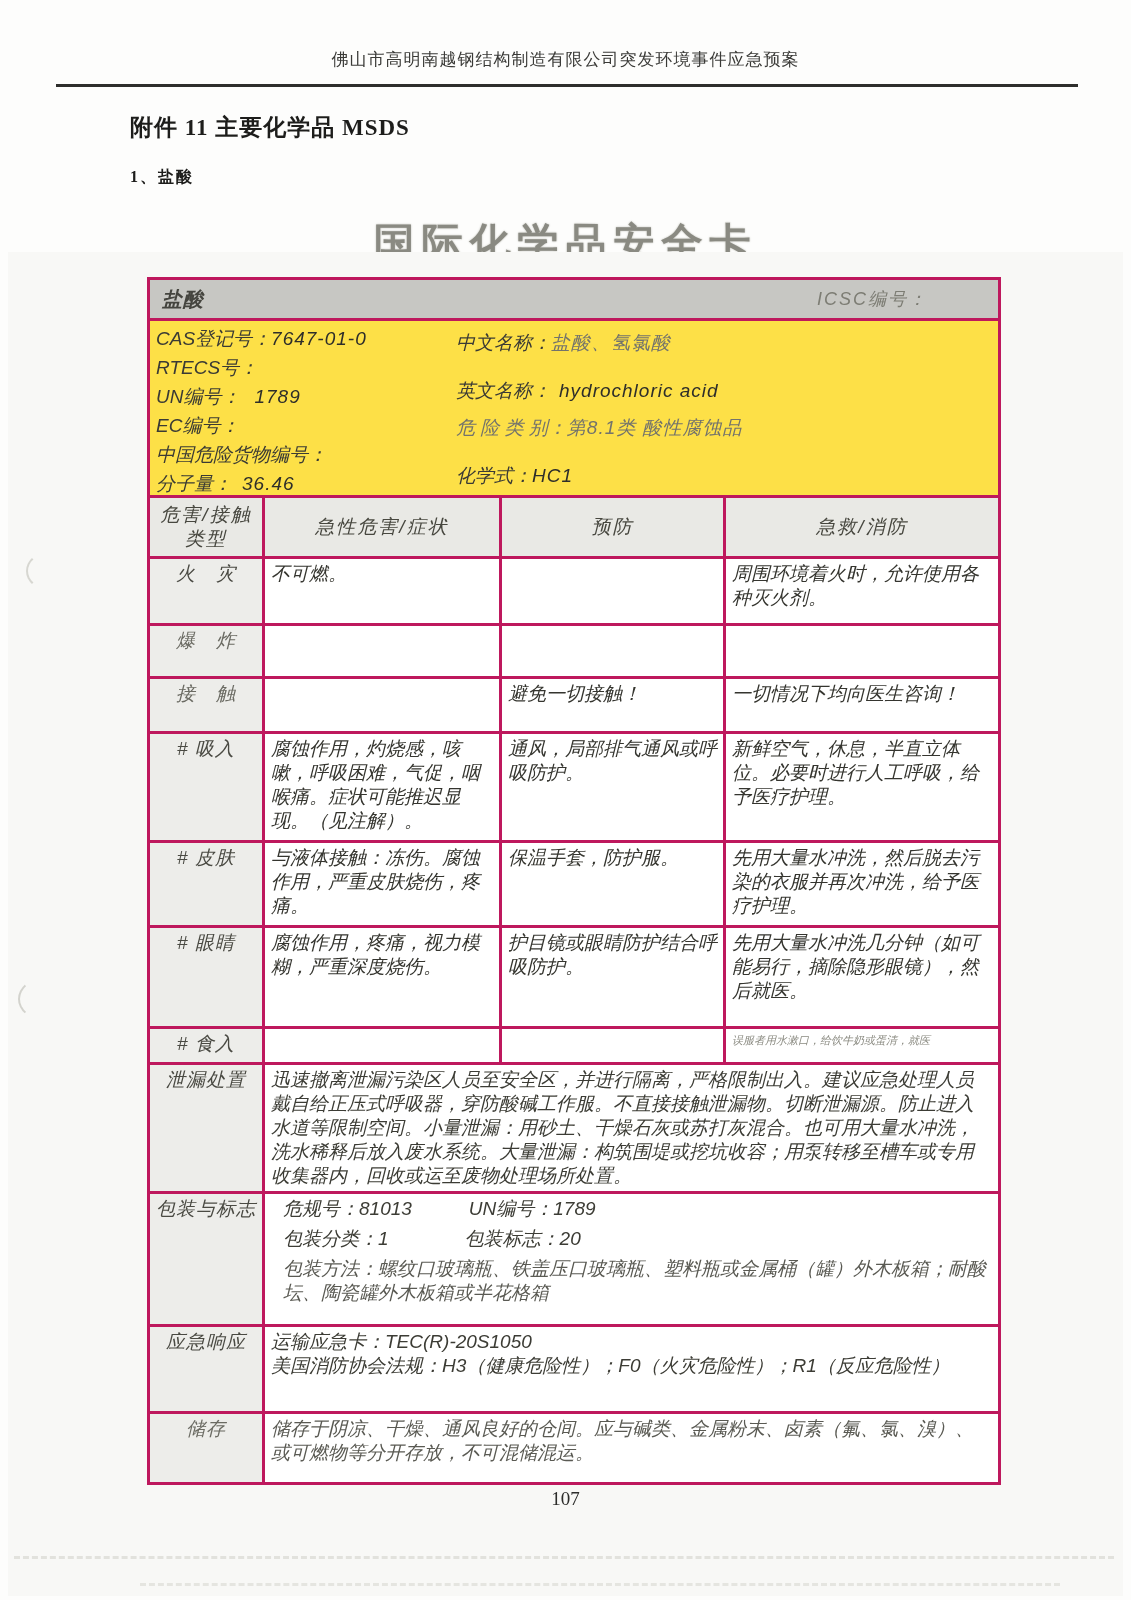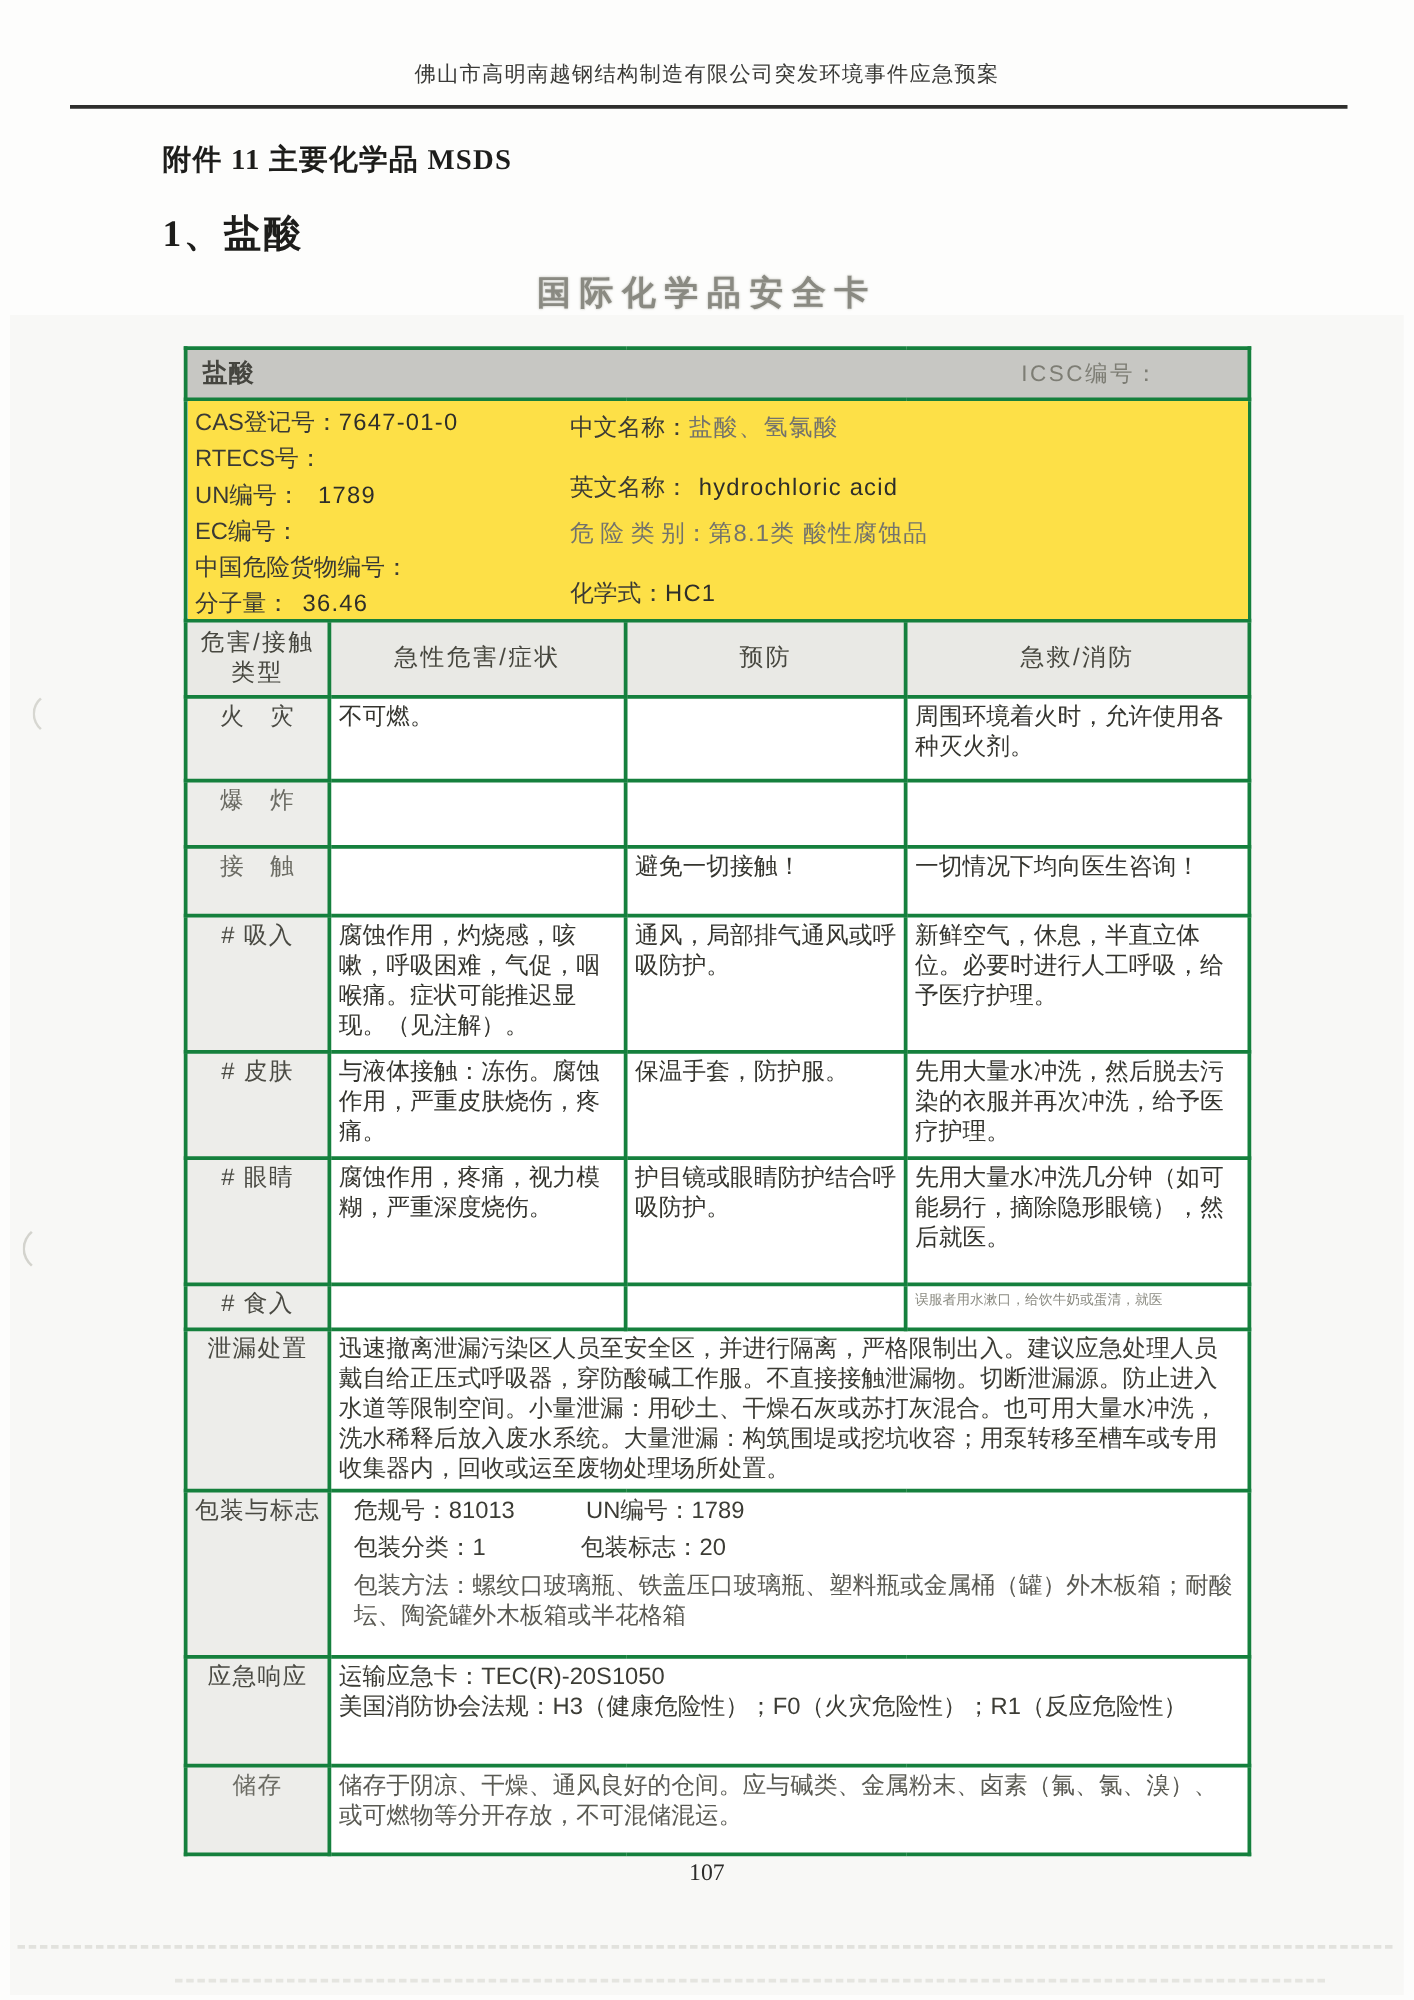--- a/index.html
+++ b/index.html
@@ -22,26 +22,26 @@
     position:absolute;top:84px;left:56px;width:1022px;height:3px;
     background:#2e2e2c;
   }
   .attachment-title{
     position:absolute;top:112px;left:130px;
     font-size:23px;font-weight:bold;color:#1d1d1b;
     font-family:"Liberation Serif","DejaVu Serif",serif;letter-spacing:1px;text-align:right;
   }
   .chem-heading{
     position:absolute;top:167px;left:130px;
-    font-size:30px;font-weight:bold;color:#1d1d1b;
+    font-size:16px;font-weight:bold;color:#1d1d1b;
     font-family:"Liberation Serif","DejaVu Serif",serif;letter-spacing:2px;
   }
   .card-title{
     position:absolute;top:216px;left:0;width:100%;
-    text-align:center;font-size:27px;font-weight:bold;
+    text-align:center;font-size:41px;font-weight:bold;
     color:#8a8a82;letter-spacing:7px;
     text-shadow:0 0 2px #b5b5ad;
   }
   .page-number{
     position:absolute;top:1488px;left:0;width:100%;
     text-align:center;font-size:19px;color:#2c2c2a;
     font-family:"Liberation Serif","DejaVu Serif",serif;
   }
   
   .scan-region{
@@ -49,23 +49,24 @@
     background:#f8f8f6;border-top:1px solid #ececе8;
   }
   .msds-table{
     position:absolute;top:277px;left:147px;
     border-collapse:collapse;table-layout:fixed;
     width:851px;
     background:#ffffff;
     font-size:19px;line-height:24px;color:#35352f;
   }
   .msds-table td{
-    border:3px solid #15803d;
+    border:3px solid #be185d;
     padding:3px 6px;vertical-align:top;
     word-break:break-all;
+    font-style:italic;
   }
   .msds-table{border:3px solid #8e8e8a;}
   .title-row td{
     background:#c7c7c3;height:34px;vertical-align:middle;
     padding:2px 12px;
   }
   .title-row .cellflex{display:flex;justify-content:space-between;align-items:center;padding-right:58px;}
   .chem-name{font-size:20px;font-weight:bold;color:#45453f;letter-spacing:1px;}
   .icsc{font-size:18px;color:#7d7d74;letter-spacing:2px;}
   .info-cell{height:168px;position:relative;background:#fde047;}

